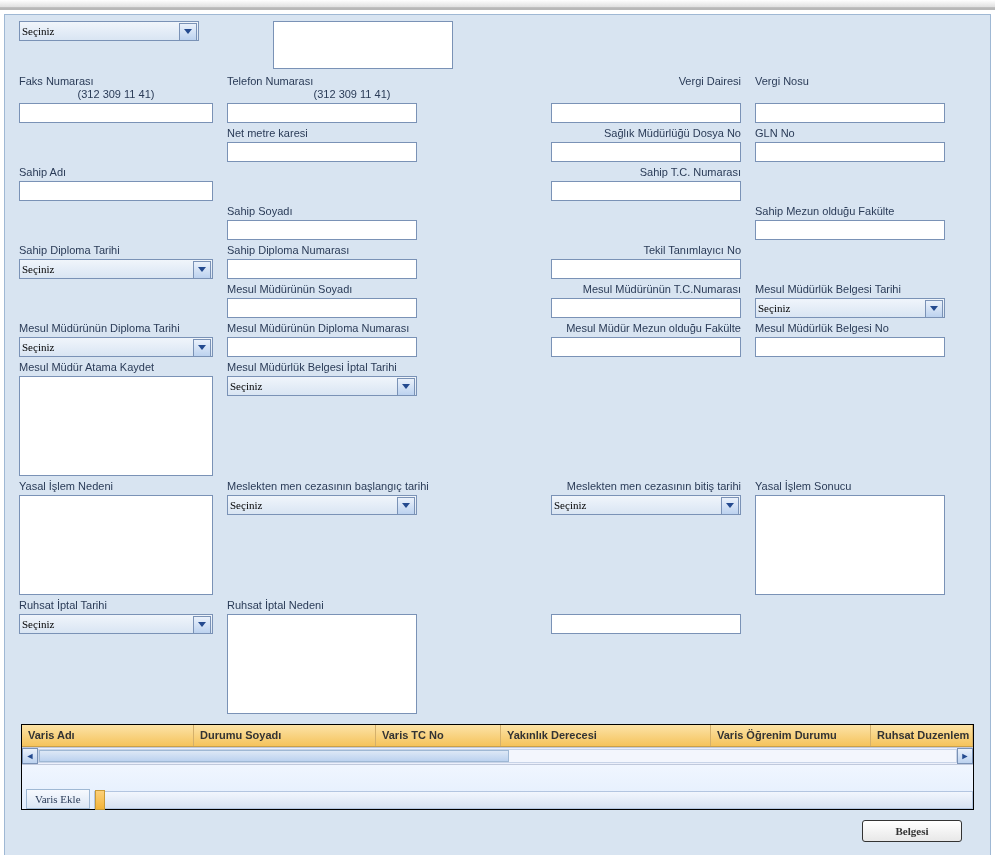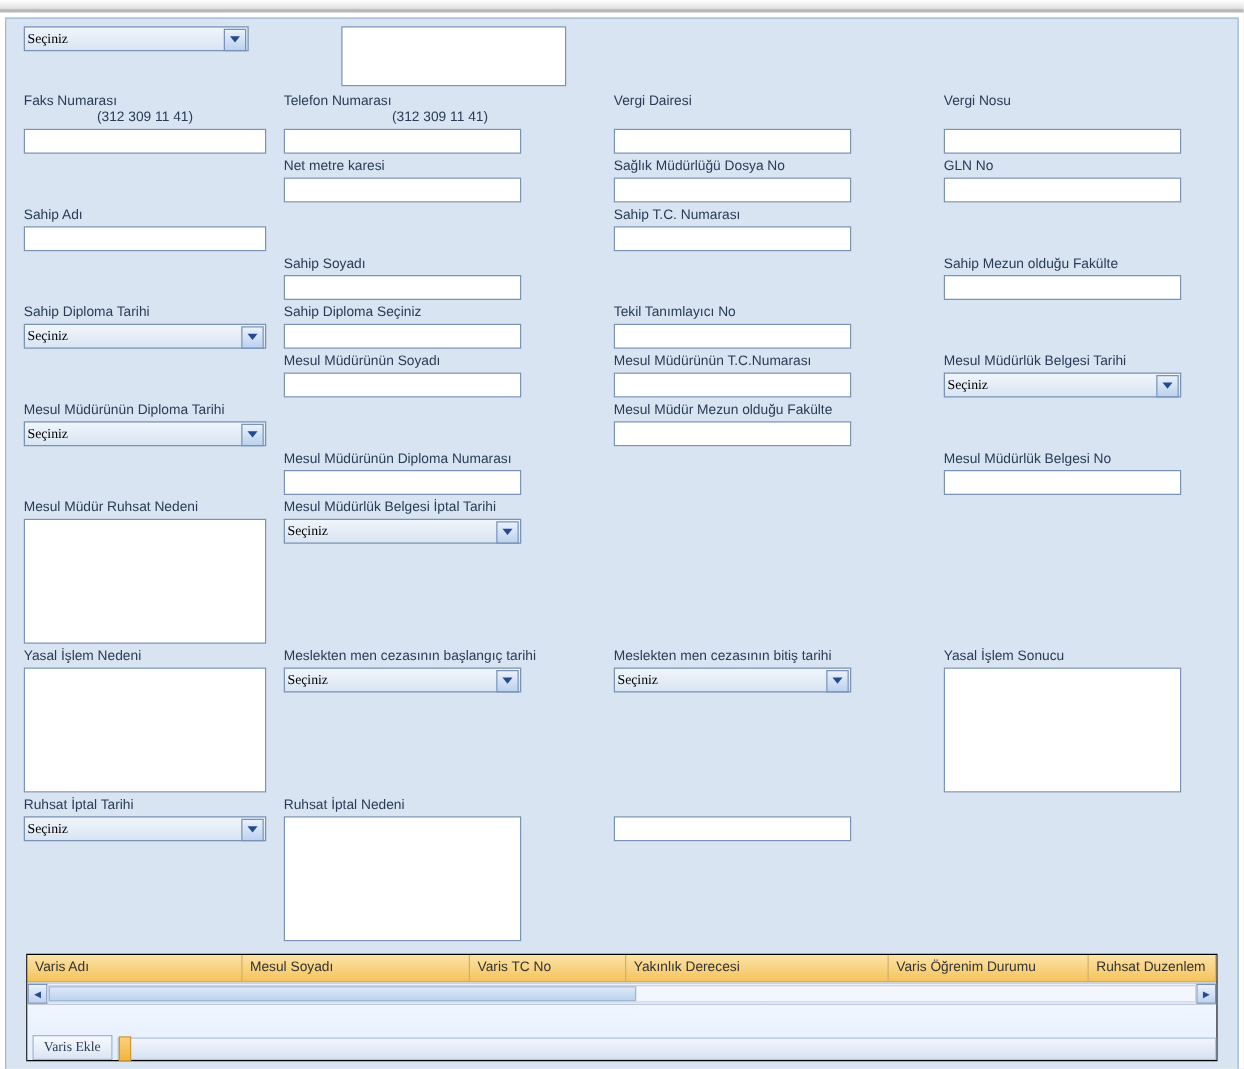--- a/index.html
+++ b/index.html
@@ -20,35 +20,35 @@
 
   
   .top-row { display: flex; gap: 14px; padding-bottom: 6px; }
   .top-row .sel-wrap { width: 180px; }
   .top-row .sel { width: 180px; }
   .top-row .tarea { width: 180px; height: 48px; margin-left: 60px; }
 
   
   .table-wrap { border: 1px solid #000; margin: 6px 2px 2px 2px; }
   .thead { display: flex; background: linear-gradient(#fce3a7,#f5c35c); border-bottom: 1px solid #caa04a; height: 22px; }
-  .th { border-right: 1px solid #d4b06b; padding: 4px 6px; font-weight: normal; color: #333; white-space: nowrap; overflow: hidden; }
+  .th { border-right: 1px solid #d4b06b; padding: 4px 6px; font-weight: bold; color: #333; white-space: nowrap; overflow: hidden; }
   .hscroll { height: 18px; background: #ecf0fb; display: flex; align-items: center; border-top: 1px solid #c0c9dc; border-bottom: 1px solid #c0c9dc; }
   .hscroll .arrow { width: 16px; height: 16px; background: linear-gradient(#eaf1fb,#bcd2ef); border: 1px solid #7a92b6; display: flex; align-items: center; justify-content: center; font-size: 9px; color: #244a8f; cursor: pointer; }
   .hscroll .track { flex: 1; height: 14px; background: #f3f6fd; border: 1px solid #c8d4e8; position: relative; }
   .hscroll .thumb { position: absolute; left: 0; top: 0; bottom: 0; width: 470px; background: linear-gradient(#dde8f6,#bcd2ef); border: 1px solid #9fb8d4; }
   .varis-row { height: 44px; background: linear-gradient(#f0f6ff,#e2edfd); display: flex; align-items: flex-end; padding-left: 4px; }
   .varis-row button { height: 20px; padding: 2px 8px; font: 11px Tahoma; color: #2a3b57; background: linear-gradient(#f6f9fe,#dbe6f4); border: 1px solid #9fb8d4; cursor: pointer; }
   .varis-track { flex: 1; height: 18px; margin-left: 4px; background: linear-gradient(#f2f6fd,#d7e2f2); border: 1px solid #b3c5e0; position: relative; }
   .varis-thumb { position: absolute; left: 0; top: -2px; bottom: -2px; width: 10px; background: linear-gradient(#fcd07a,#f3b43a); border: 1px solid #c99a36; }
 
   .footer-btn { display: flex; justify-content: flex-end; padding: 8px 14px; }
   .footer-btn button { width: 100px; height: 22px; font: bold 11px Tahoma; color: #333; background: linear-gradient(#fff,#e8e8e8); border: 1px solid #333; border-radius: 3px; cursor: pointer; }
 
   
-  .col1 { grid-column: 1; } .col2 { grid-column: 2; } .col3 { grid-column: 3; } .col4 { grid-column: 4; }
+  .col1 { grid-column: 1; } .col2 { grid-column: 2; } .col3 { grid-column: 3; align-items: flex-end; } .col4 { grid-column: 4; }
 
   .label2 { display:block;text-align:center; }
 
   .w194 { width: 194px; } .w190 { width: 190px; }
 </style>
 </head>
 <body>
 
 <div class="app-frame">
   <div class="title-strip"></div>
@@ -112,21 +112,21 @@
       <div class="field col4">
         <label>Sahip Mezun olduğu Fakülte</label>
         <input class="tinput w190" style="">
       </div>
 
       <div class="field col1">
         <label>Sahip Diploma Tarihi</label>
         <div class="sel-wrap" style="width:194px"><select class="sel w194"><option>Seçiniz</option></select></div>
       </div>
       <div class="field col2">
-        <label>Sahip Diploma Seçiniz</label>
+        <label>Sahip Diploma Numarası</label>
         <input class="tinput w190" style="">
       </div>
       <div class="field col3">
         <label>Tekil Tanımlayıcı No</label>
         <input class="tinput w190" style="">
       </div>
       <div class="col4"></div>
 
       <div class="field col2">
         <label>Mesul Müdürünün Soyadı</label>
@@ -138,35 +138,35 @@
       </div>
       <div class="field col4">
         <label>Mesul Müdürlük Belgesi Tarihi</label>
         <div class="sel-wrap" style="width:190px"><select class="sel w190"><option>Seçiniz</option></select></div>
       </div>
 
       <div class="field col1">
         <label>Mesul Müdürünün Diploma Tarihi</label>
         <div class="sel-wrap" style="width:194px"><select class="sel w194"><option>Seçiniz</option></select></div>
       </div>
+      <div class="field col2">
+        <label>Mesul Müdürünün Diploma Numarası</label>
+        <input class="tinput w190" style="">
+      </div>
       <div class="field col3">
         <label>Mesul Müdür Mezun olduğu Fakülte</label>
         <input class="tinput w190" style="">
       </div>
-      <div class="field col2">
-        <label>Mesul Müdürünün Diploma Numarası</label>
-        <input class="tinput w190" style="">
-      </div>
       <div class="field col4">
         <label>Mesul Müdürlük Belgesi No</label>
         <input class="tinput w190" style="">
       </div>
 
       <div class="field col1">
-        <label>Mesul Müdür Ruhsat Nedeni</label>
+        <label>Mesul Müdür Atama Kaydet</label>
         <textarea class="tarea" style="width: 194px; height: 100px;"></textarea>
       </div>
       <div class="field col2">
         <label>Mesul Müdürlük Belgesi İptal Tarihi</label>
         <div class="sel-wrap" style="width:190px"><select class="sel w190"><option>Seçiniz</option></select></div>
       </div>
       <div class="col3"></div>
       <div class="col4"></div>
 
       <div class="field col1">
@@ -198,21 +198,21 @@
         <label>&nbsp;</label>
         <input class="tinput w190" style="">
       </div>
       <div class="col4"></div>
 
     </div>
 
     <div class="table-wrap">
       <div class="thead">
         <div class="th" style="width:172px">Varis Adı</div>
-        <div class="th" style="width:182px">Mesul Soyadı</div>
+        <div class="th" style="width:182px">Durumu Soyadı</div>
         <div class="th" style="width:125px">Varis TC No</div>
         <div class="th" style="width:210px">Yakınlık Derecesi</div>
         <div class="th" style="width:160px">Varis Öğrenim Durumu</div>
         <div class="th" style="flex:1">Ruhsat Duzenlem</div>
       </div>
       <div class="hscroll">
         <div class="arrow">◄</div>
         <div class="track">
             <div class="thumb"></div>
           </div>

